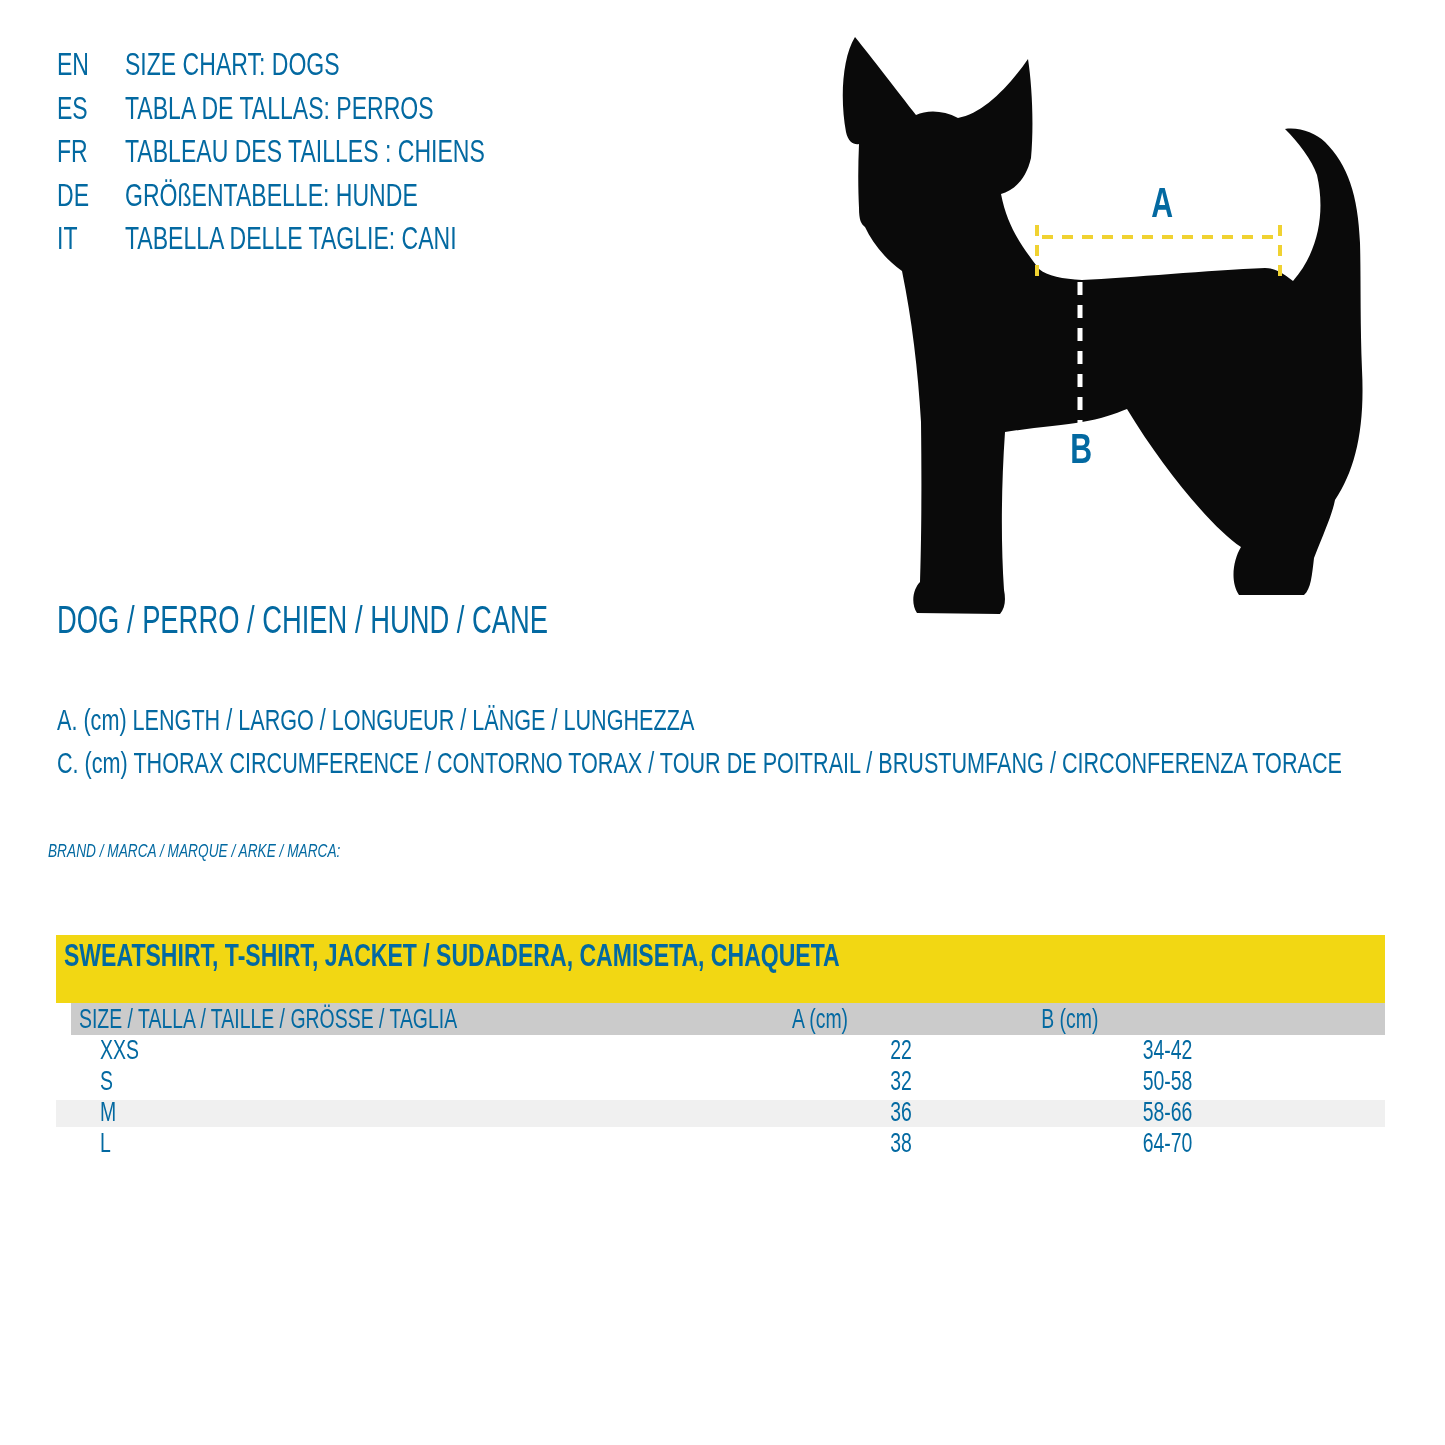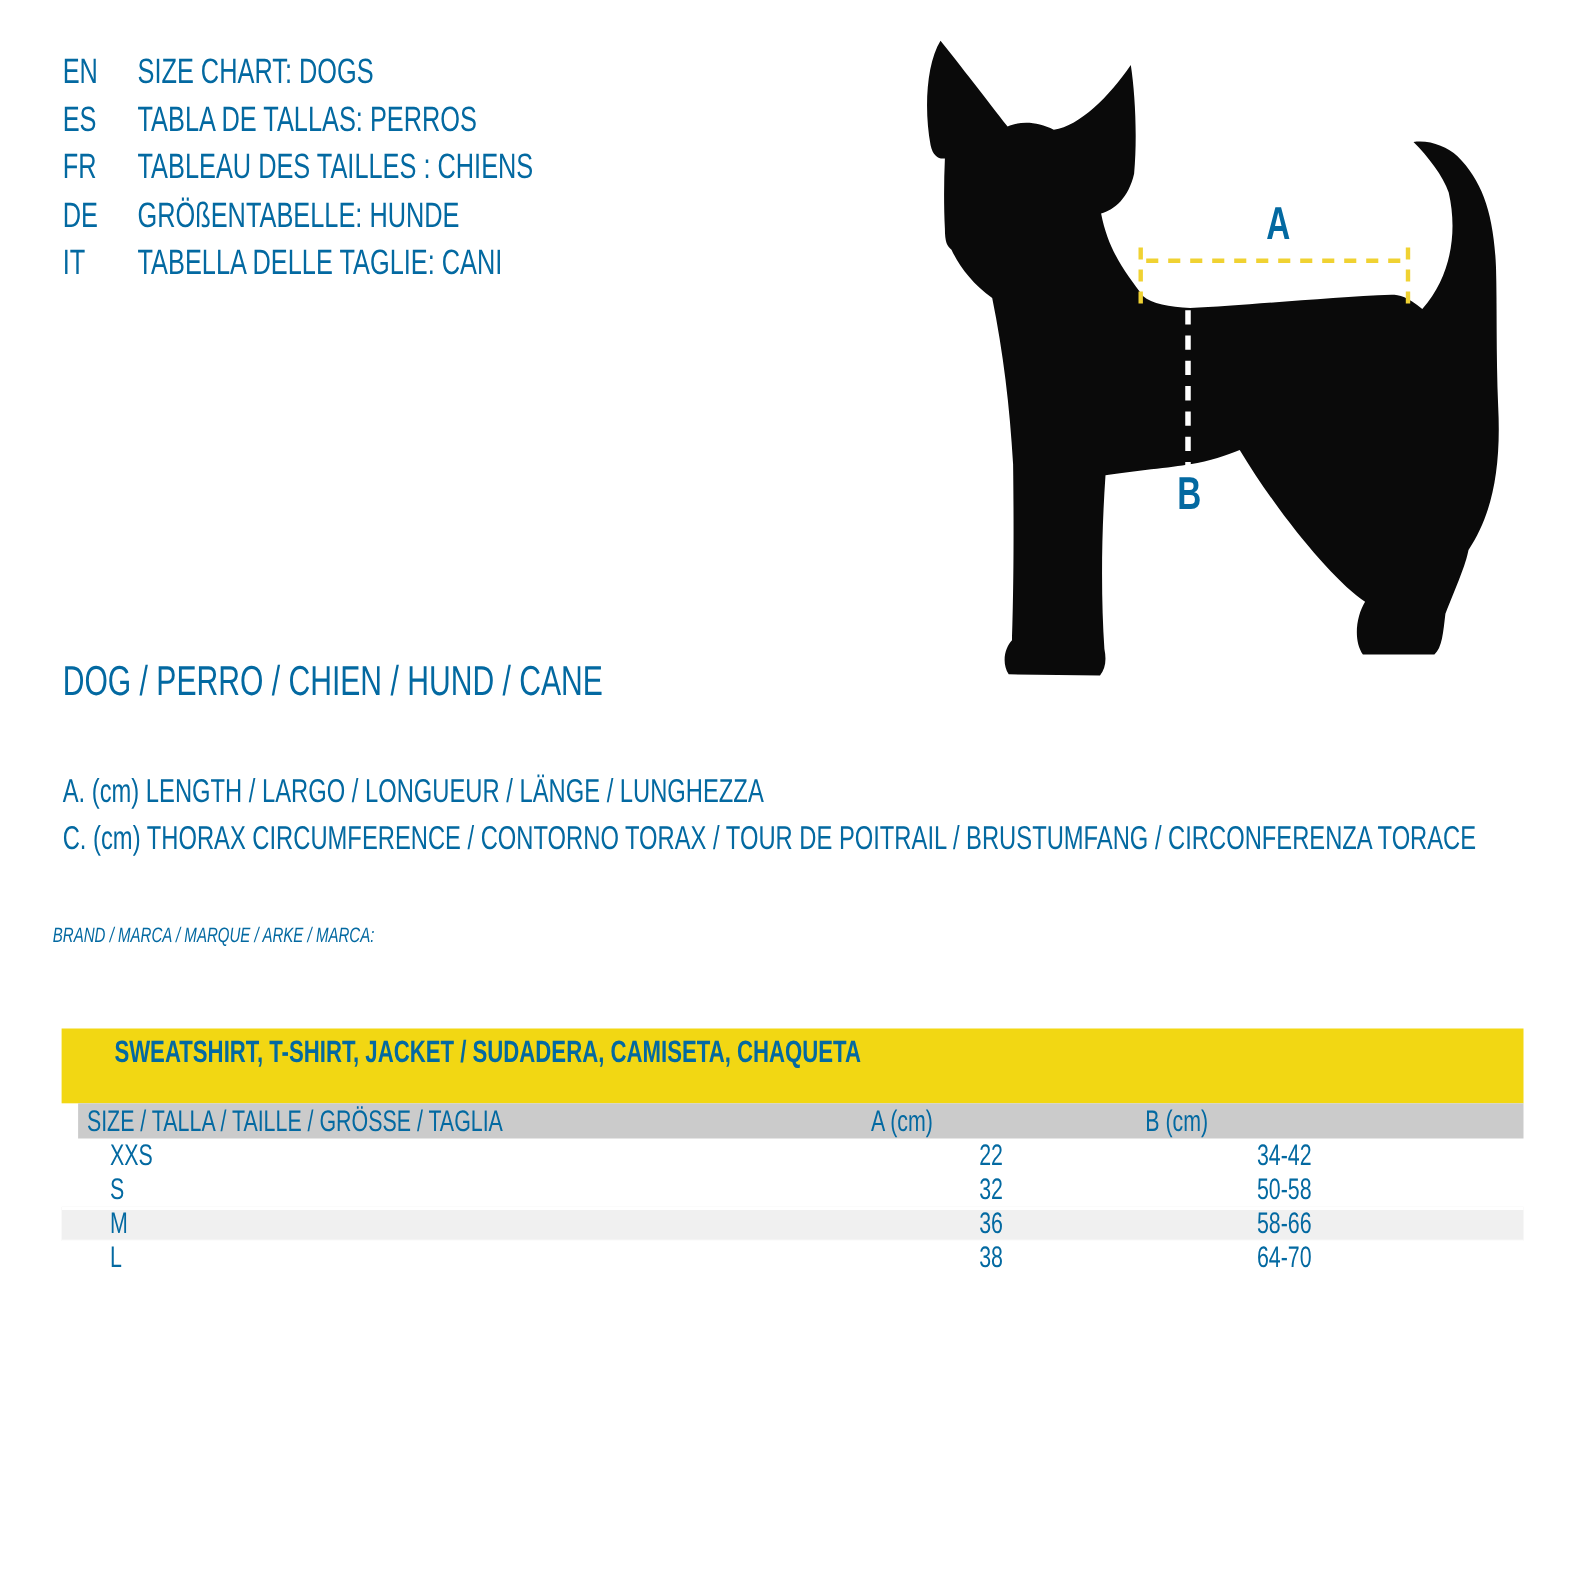--- a/index.html
+++ b/index.html
@@ -26,21 +26,21 @@
   .caption{position:absolute;left:57px;top:577px;font-size:38px;line-height:32px;margin-top:27px;}
 
   .legend{position:absolute;left:57px;top:698px;font-size:30px;}
   .legend div{line-height:43px;}
 
   .brand{position:absolute;left:48px;top:835px;font-size:19px;line-height:32px;font-style:italic;}
 
   
   .size-table{position:absolute;left:56px;top:935px;width:1329px;}
   .band{background:#F2D713;height:68px;padding:5px 0 0 8px;box-sizing:border-box;}
-  .band div{font-size:28px;font-weight:700;line-height:31px;margin-left:40px;}
+  .band div{font-size:32px;font-weight:700;line-height:31px;}
   .tgrid{display:grid;grid-template-columns:8px 580px 200px 250px 1fr;align-items:center;}
   .thead{background:#CBCBCB;height:32px;line-height:32px;font-size:27px;margin-left:15px;}
   .trow{height:31px;line-height:31px;font-size:27px;gap:36px;}
   .trow.stripe{background:#F0F0F0;box-shadow:inset 0 3px 0 #fff, inset 0 -1px 0 #fff;}
   .c1{grid-column:2;text-align:left;}
   .c2{grid-column:3;text-align:right;}
   .c3{grid-column:4;text-align:right;}
 </style>
 </head>
 <body>

